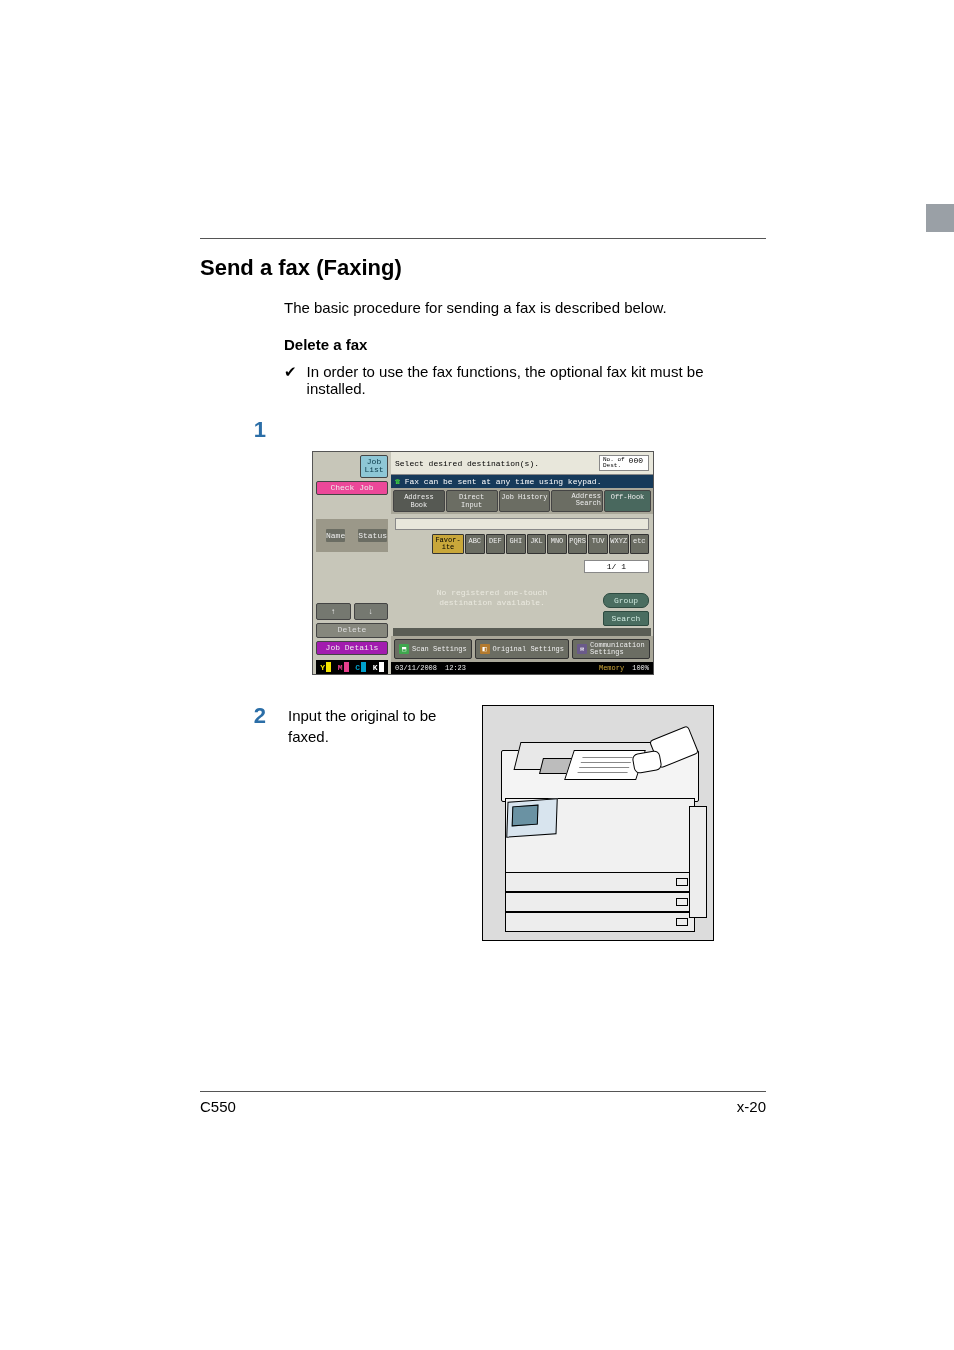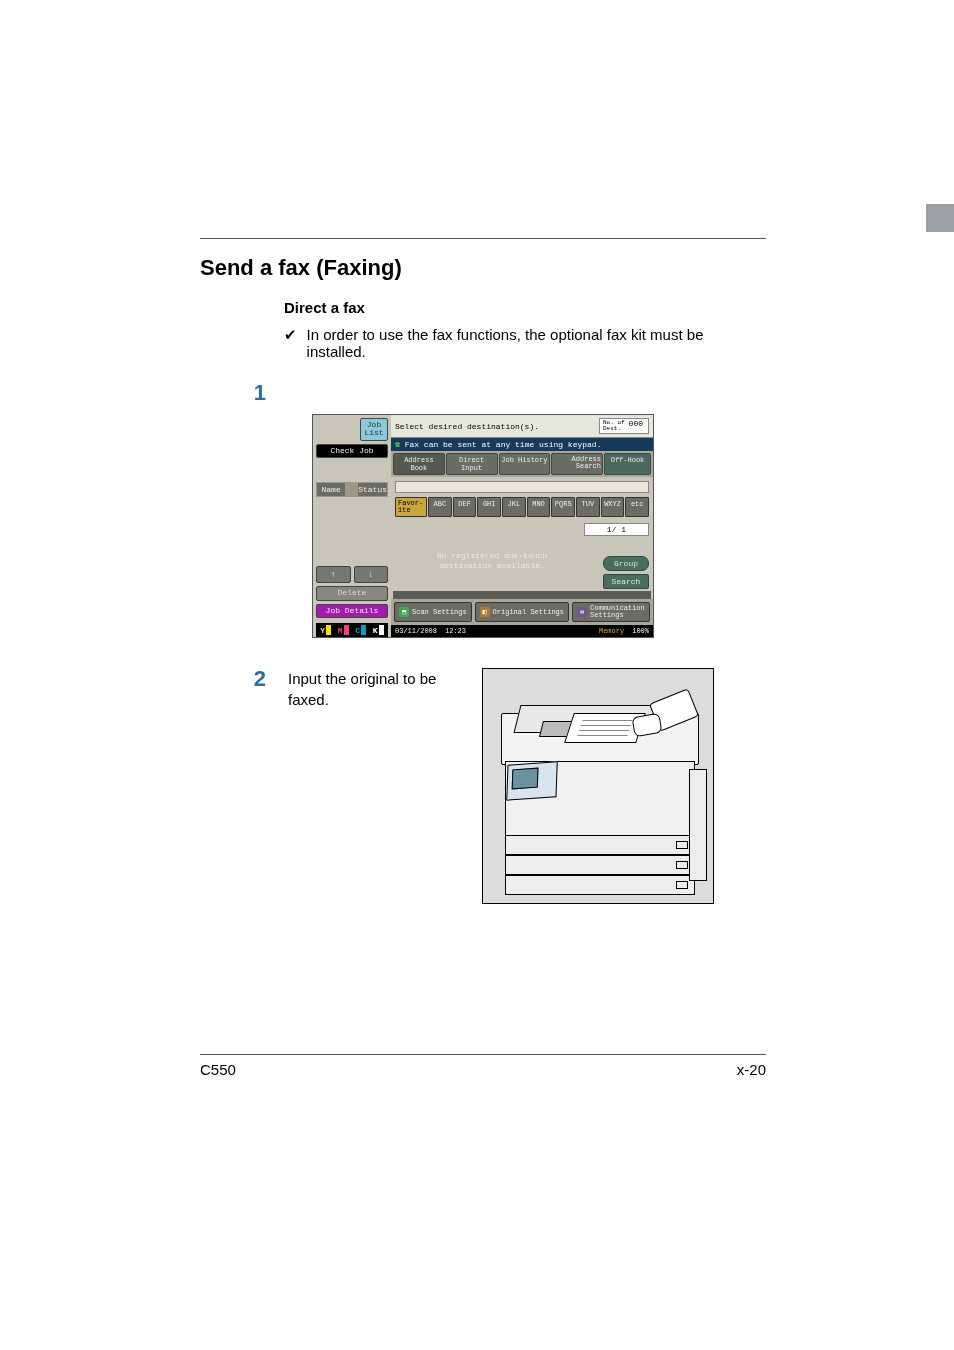--- a/index.html
+++ b/index.html
@@ -43,22 +43,22 @@
   .step2-text { font-size:15px; line-height:1.4; width:160px; }
   .screen-wrap { display:flex; justify-content:center; margin-top:6px; }
 
   
   .screen { width:340px; background:#c7c6b9; border:1px solid #555; font-family:"Courier New",monospace; font-size:8px; color:#000; position:relative; }
   .scr-body { display:flex; }
   .left-col { width:72px; display:flex; flex-direction:column; padding:3px 3px 0 3px; gap:3px; }
   .right-col { flex:1; display:flex; flex-direction:column; }
   .btn-flat { border:1px solid #444; text-align:center; padding:2px 1px; line-height:1.05; border-radius:2px; }
   .job-list { background:#8ec7d6; color:#0a3a4a;margin-left:44px; }
-  .check-job { background:#000000; color:#eee; }
-  .name-status { background:#9b9889; color:#eee; display:flex; gap:13px; padding:1px; border:none;align-items:flex-end; }
+  .check-job { background:#ec4899; color:#eee; }
+  .name-status { background:#9b9889; color:#eee; display:flex; gap:13px; padding:10px; border:none;align-items:flex-end; }
   .name-status span { flex:1; background:#6b6d63; padding:2px 0; text-align:center; border-radius:1px; }
   .spacer-flex { flex:1; }
   .arrows { display:flex; gap:3px; }
   .arrow-btn { flex:1; background:#757870; color:#eee; border:1px solid #444; text-align:center; padding:3px 0; border-radius:2px; }
   .delete-btn { background:#86877d; color:#ddd; }
   .job-details { background:#a21caf; color:#eee; }
   .toner-row { display:flex; gap:2px; background:#000; padding:2px 2px; margin-top:2px; }
   .toner-cell { flex:1; display:flex; align-items:center; justify-content:center; gap:1px; }
   .toner-letter { font-weight:bold; font-size:8px; }
   .Y{color:#f5e400;} .M{color:#e83e8c;} .C{color:#00a0cc;} .K{color:#fff;}
@@ -71,21 +71,21 @@
   .dest-count{ }
   .sub-banner { background:#163a5a; color:#fff; padding:2px 4px; font-size:8px; }
   .sub-banner .phone{ color:#3fd23f; }
   .tab-row { display:flex; gap:1px; background:#a9a799; padding:2px 2px; }
   .tab-btn { flex:1; background:#6b6d63; color:#eee; text-align:center; padding:2px 1px; font-size:7px; border:1px solid #444; border-radius:2px; }
   .tab-btn.active { background:#565953; }
   .tab-btn.off { background:#6b6d63;text-align:right; }
   .tab-btn.acc { background:#49685e; flex:0.9; }
   .long-field { margin:4px 4px 0 4px; height:10px; background:#e8e7db; border:1px solid #888; }
   .alpha-row { display:flex; gap:1px; margin:4px 4px 0 4px; }
-  .alpha-first { background:#c9a73a; color:#000; padding:2px 2px; font-size:7px; border:1px solid #333; line-height:1; width:26px; border-radius:1px; }
+  .alpha-first { background:#c9a73a; color:#000; text-align:center; padding:2px 2px; font-size:7px; border:1px solid #333; line-height:1; width:26px; border-radius:1px;margin-left:37px; }
   .alpha-btn { flex:1; background:#6b6d63; color:#eee; text-align:center; padding:2px 0; font-size:7px; border:1px solid #333; border-radius:1px; }
   .mid-area { position:relative; height:74px; }
   .page-box { position:absolute; right:4px; top:6px; background:#fff; border:1px solid #888; font-size:8px; padding:1px 22px; }
   .center-msg { position:absolute; left:0; right:60px; top:34px; text-align:center; color:#eae9df; font-size:8px; line-height:1.2; }
   .rbtn { position:absolute; right:4px; background:#4a6d60; color:#cfe9df; text-align:center; padding:2px 4px; font-size:8px; width:36px; border:1px solid #2d4a40; border-radius:2px; }
   .rbtn.group { bottom:20px;border-radius:7px; }
   .rbtn.search{ bottom:2px; }
   .dark-strip { height:8px; background:#5a5d55; margin:0 2px; }
   .bottom-row { display:flex; gap:3px; background:#a9a799; padding:3px 3px; }
   .bot-btn { display:flex; gap:3px; align-items:center; background:#6b6d63; color:#eee; padding:2px 4px; font-size:7px; border:1px solid #333; border-radius:2px; }
@@ -120,21 +120,22 @@
 <body>
 
 <div class="tab-marker"></div>
 
 <div class="page">
   <div class="hr"></div>
 
   <div class="h1">Send a fax (Faxing)</div>
 
   <div class="indent">
-    <p class="h2">Direct a fax</p>
+    <p class="body-text">The basic procedure for sending a fax is described below.</p>
+    <p class="h2">Delete a fax</p>
     <div class="check-line">
       <span>✔</span>
       <span>In order to use the fax functions, the optional fax kit must be installed.</span>
     </div>
   </div>
 
   <div class="step-row">
     <div class="step-num">1</div>
   </div>
 

